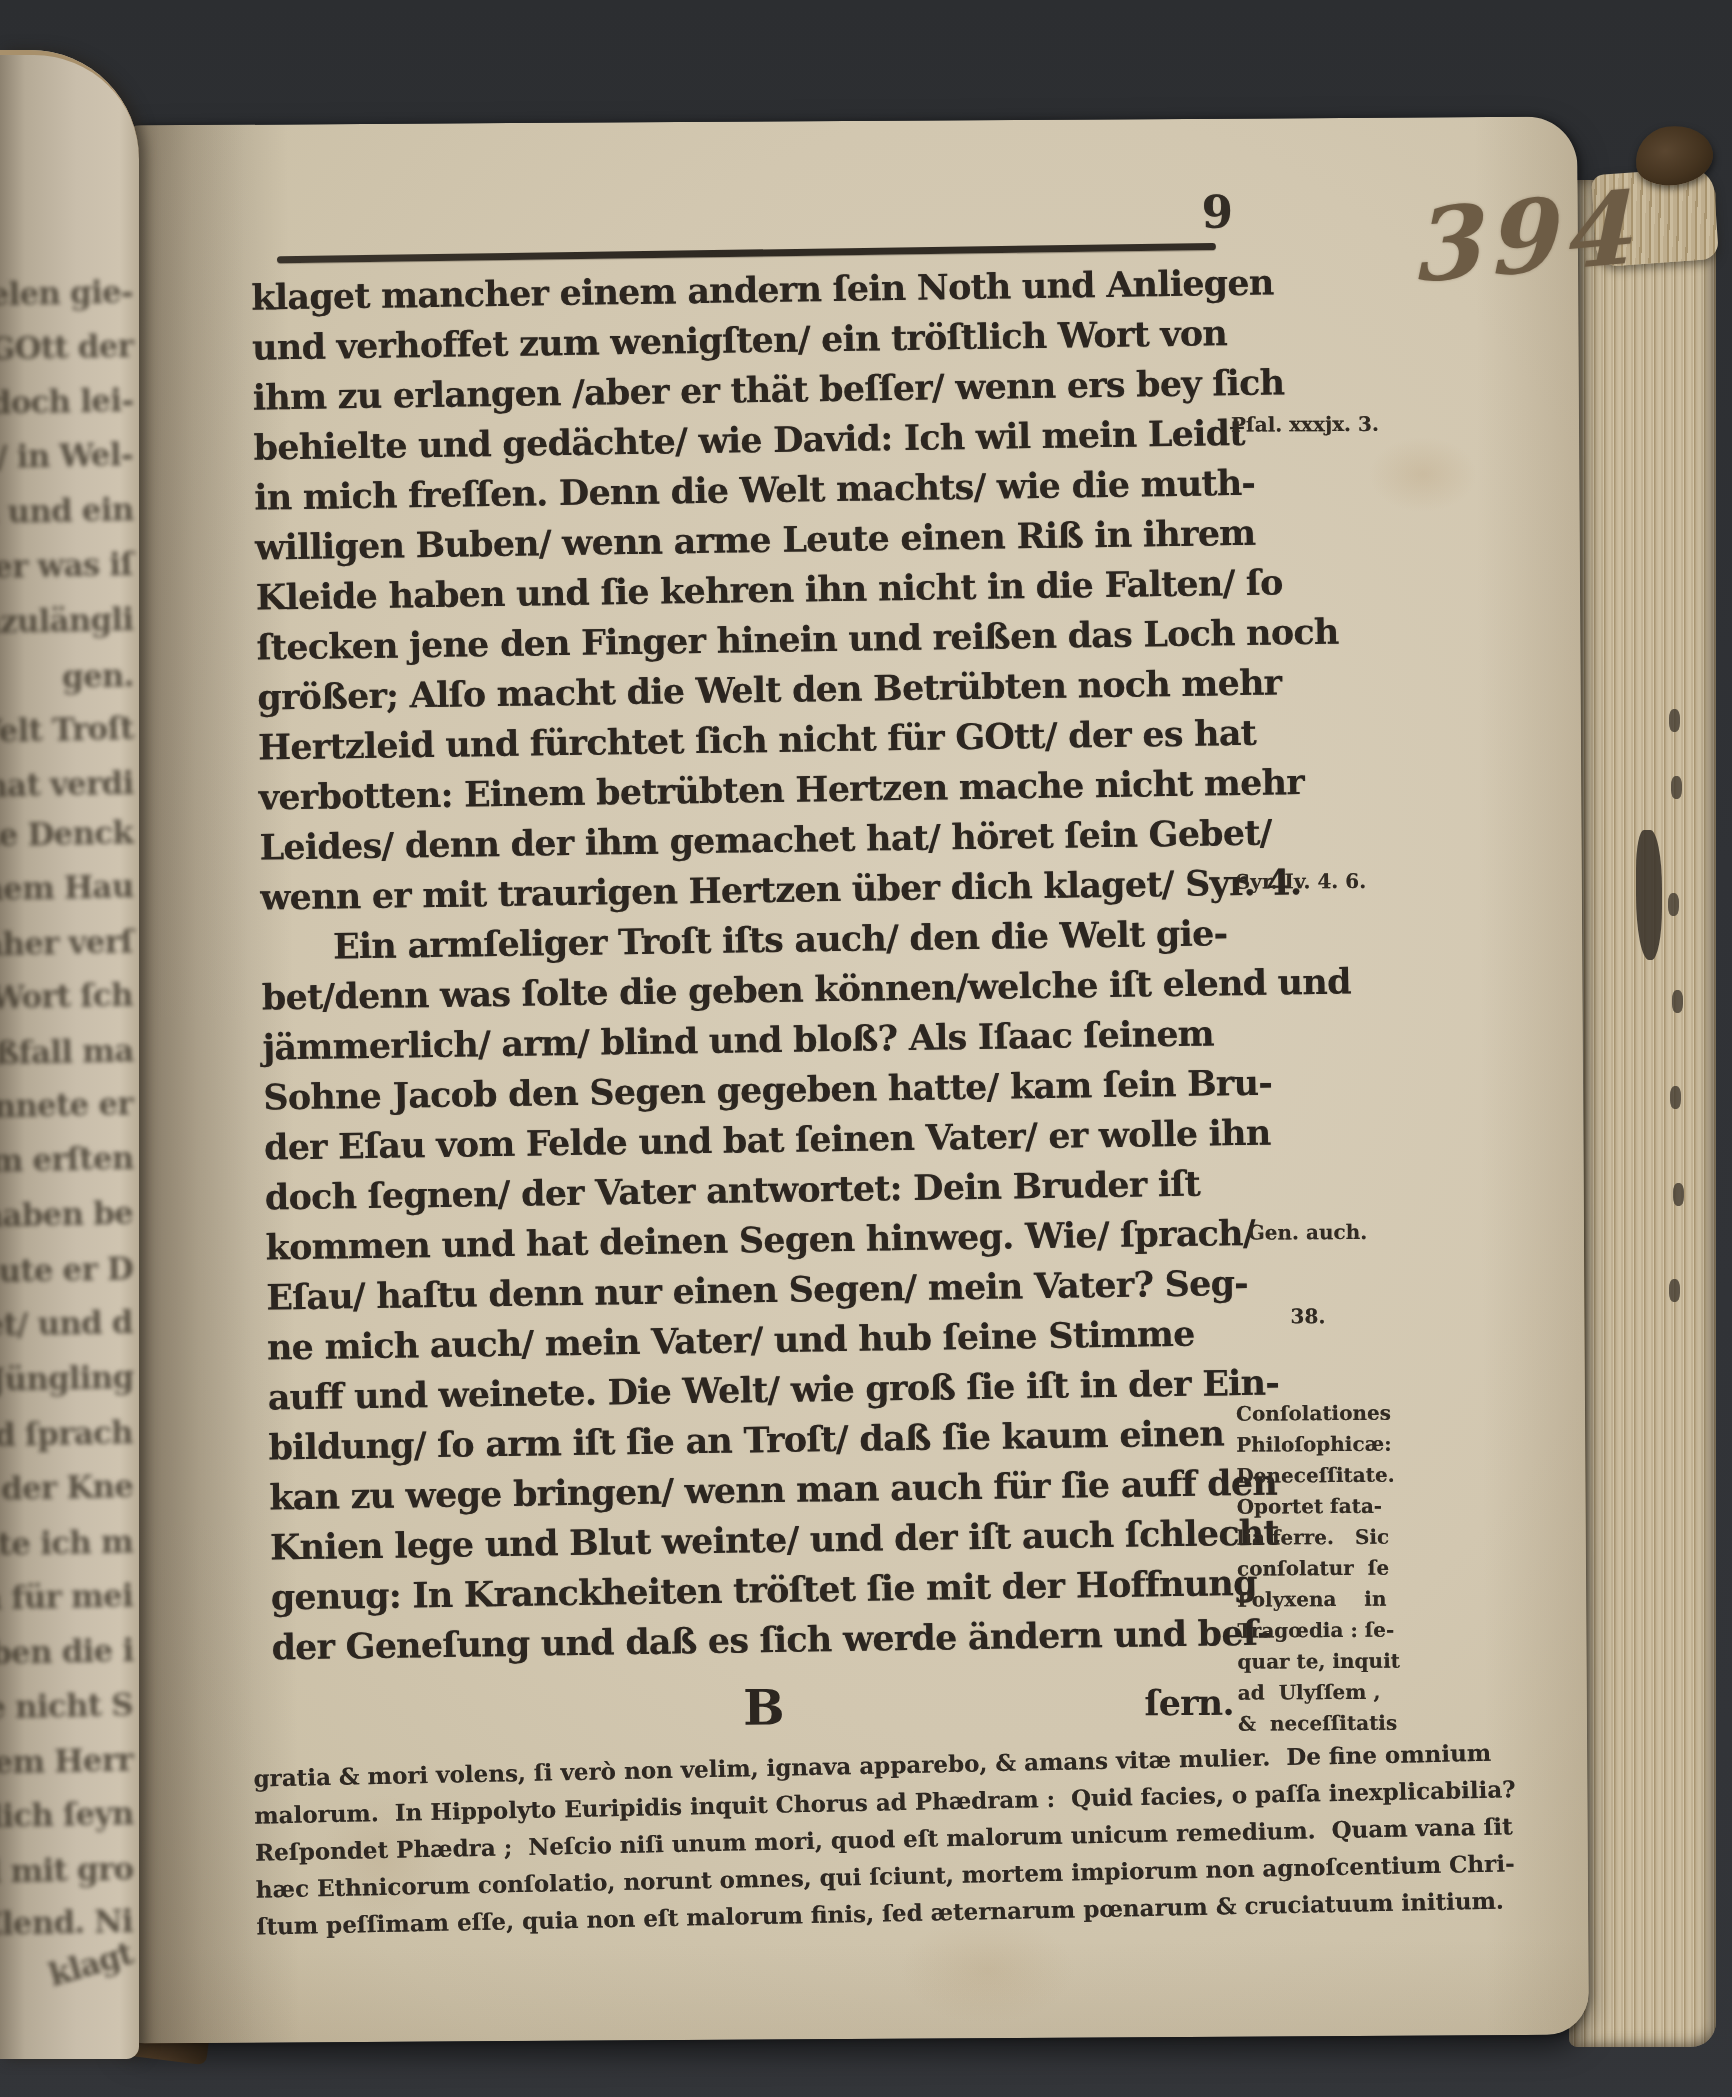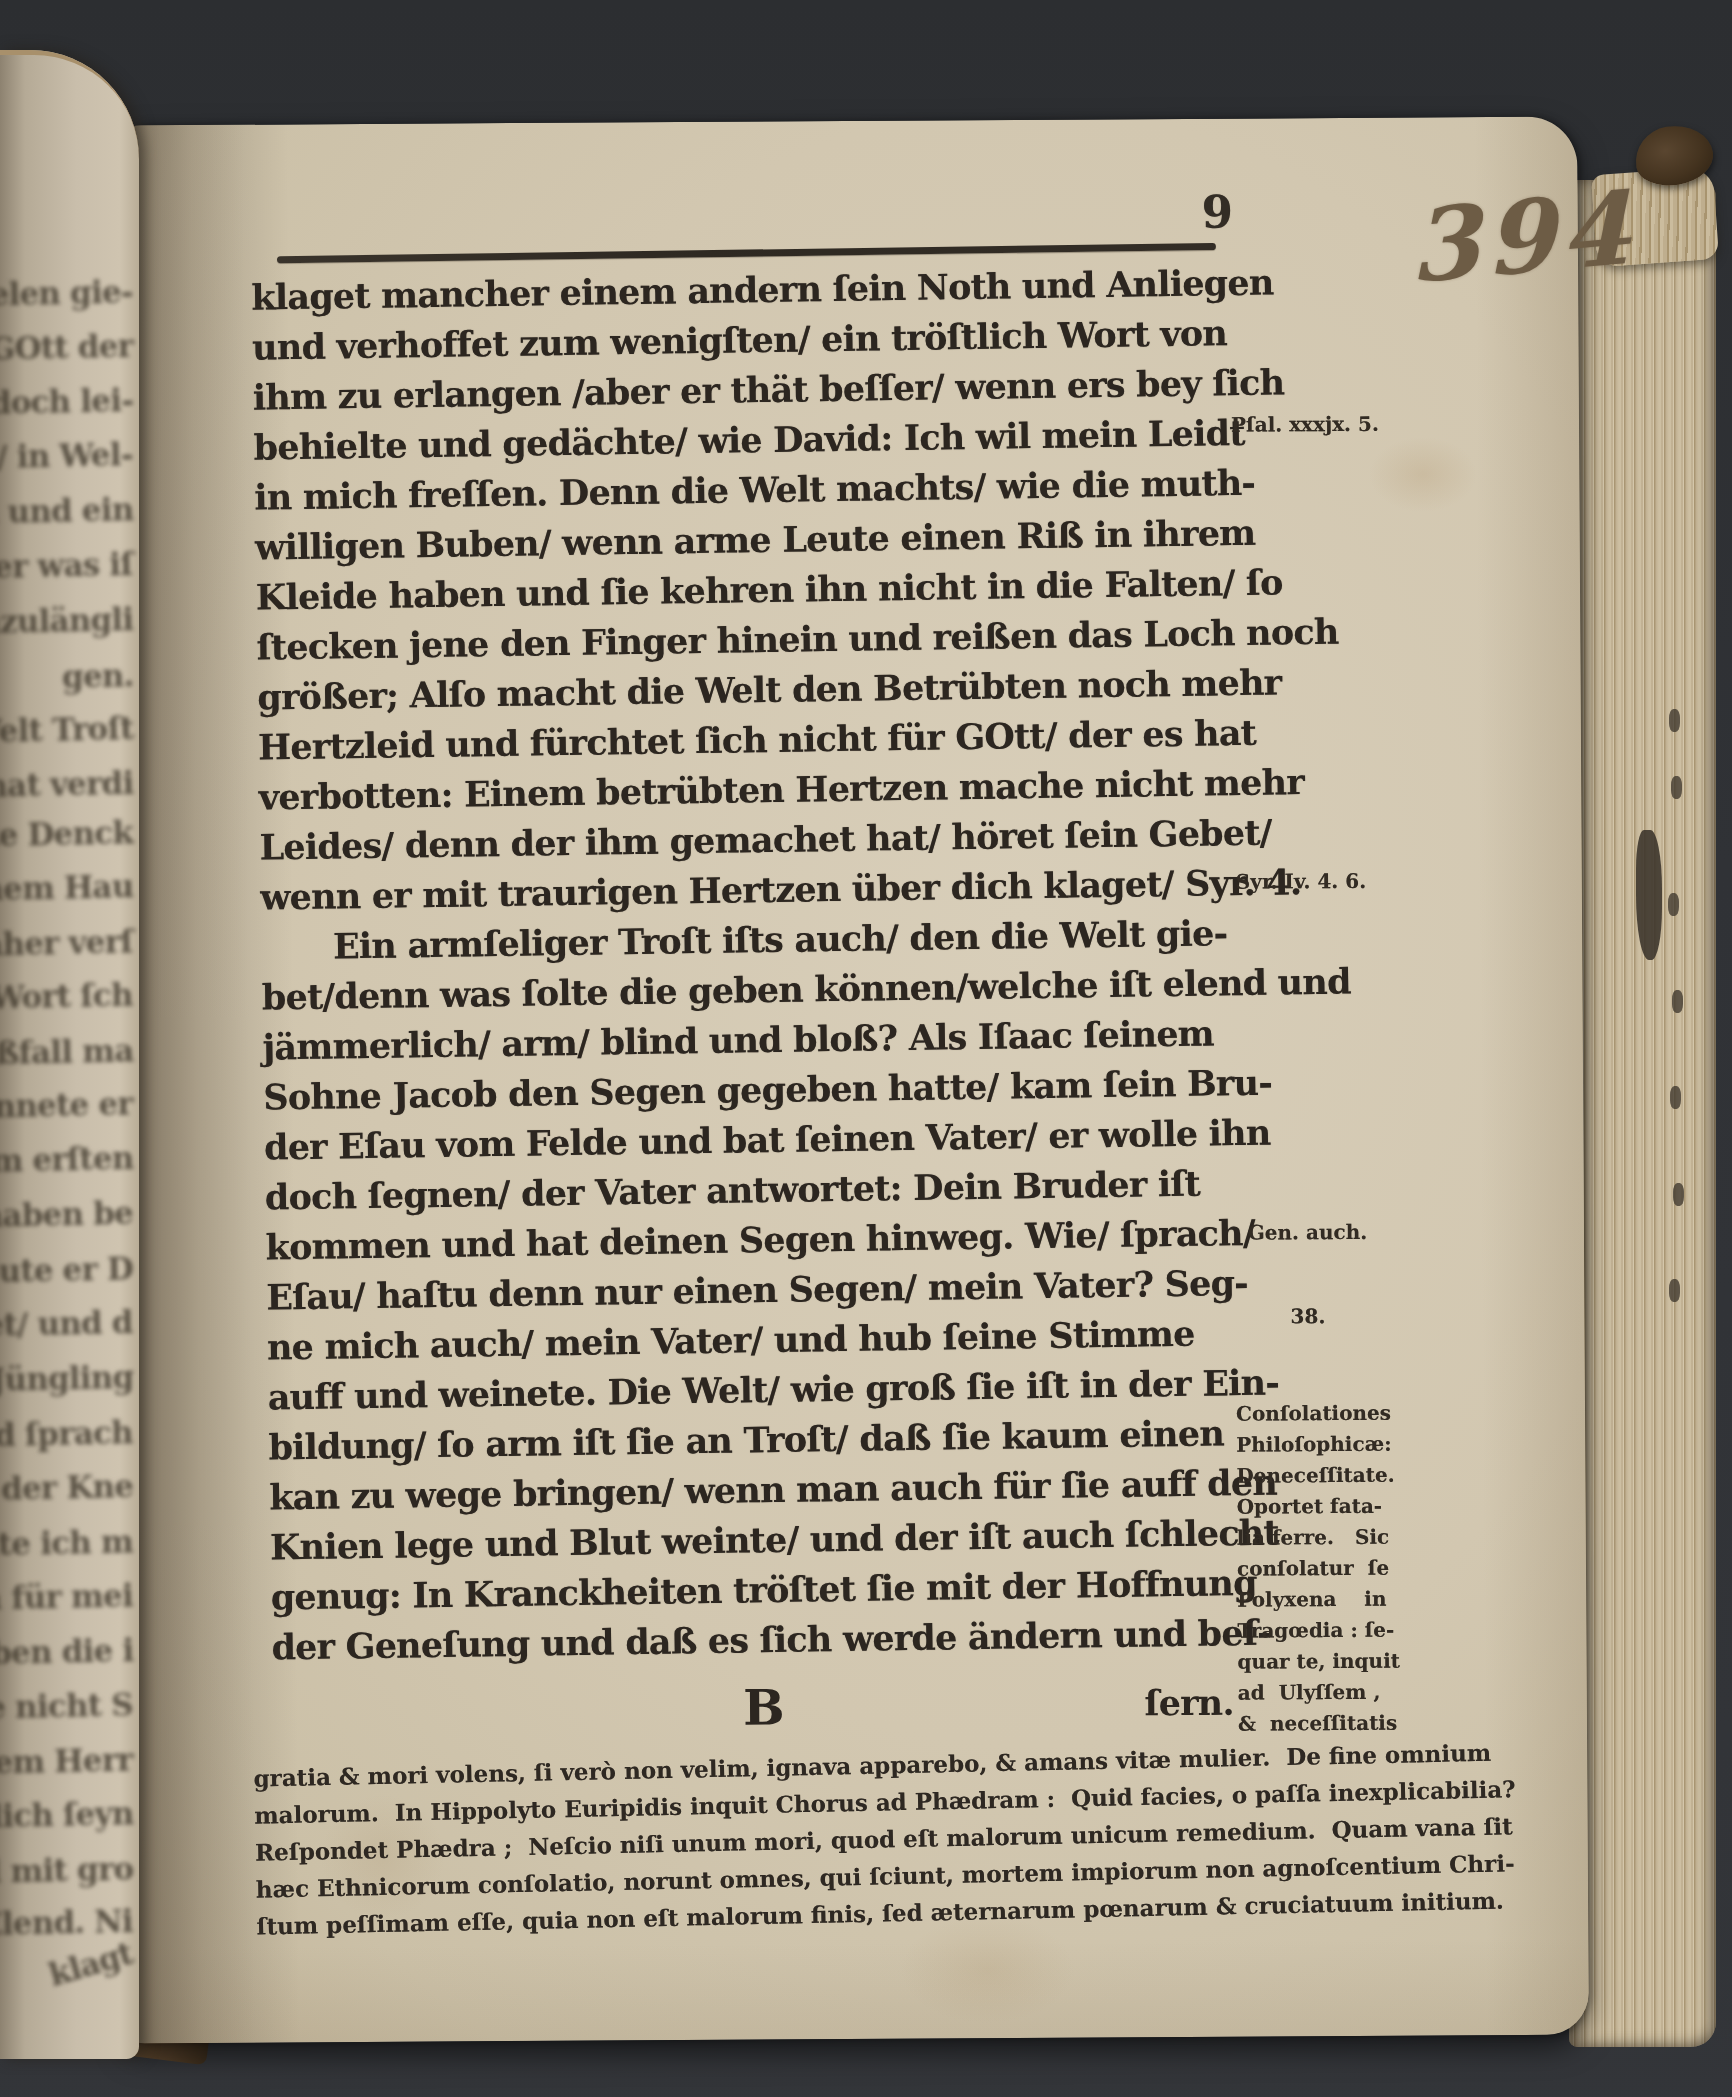--- a/index.html
+++ b/index.html
@@ -214,21 +214,21 @@
         <div class="body-line">bildung/ ſo arm iſt ſie an Troſt/ daß ſie kaum einen</div>
         <div class="body-line">kan zu wege bringen/ wenn man auch für ſie auff den</div>
         <div class="body-line">Knien lege und Blut weinte/ und der iſt auch ſchlecht</div>
         <div class="body-line">genug:  In Kranckheiten tröſtet ſie mit der Hoffnung</div>
         <div class="body-line">der Geneſung und daß es ſich werde ändern und beſ-</div>
       </div>
 
     <div id="signature-mark">B</div>
     <div id="catchword">ſern.</div>
 
-    <div class="margin-note" id="margin-note-psal">Pſal. xxxjx. 5.</div>
+    <div class="margin-note" id="margin-note-psal">Pſal. xxxjx. 3.</div>
     <div class="margin-note" id="margin-note-syr">Syr. Iv. 4. 6.</div>
     <div class="margin-note" id="margin-note-gen">
       <div>Gen. auch.</div>
       <div>38.</div>
     </div>
     <div class="margin-note" id="margin-note-consolationes"><div class="consolationes-line">Conſolationes</div><div class="consolationes-line">Philoſophicæ:</div><div class="consolationes-line">Deneceſſitate.</div><div class="consolationes-line">Oportet fata-</div><div class="consolationes-line">lia ferre.   Sic</div><div class="consolationes-line">conſolatur  ſe</div><div class="consolationes-line">Polyxena    in</div><div class="consolationes-line">Tragœdia : ſe-</div><div class="consolationes-line">quar te, inquit</div><div class="consolationes-line">ad  Ulyſſem ,</div><div class="consolationes-line">&amp;  neceſſitatis</div></div>
 
     <div id="footnote-block">
         <div class="footnote-line">gratia &amp; mori volens, ſi verò non velim, ignava apparebo, &amp; amans vitæ mulier.  De fine omnium</div>
         <div class="footnote-line">malorum.  In Hippolyto Euripidis inquit Chorus ad Phædram :  Quid facies, o paſſa inexplicabilia?</div>

